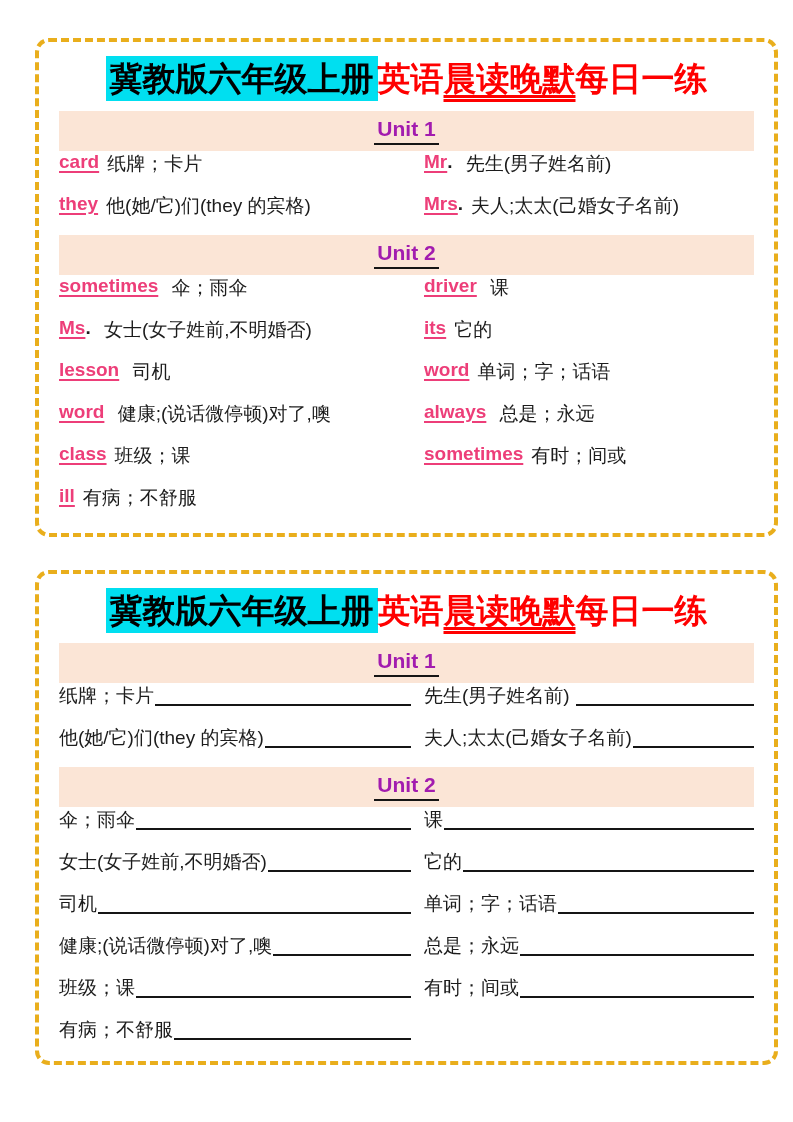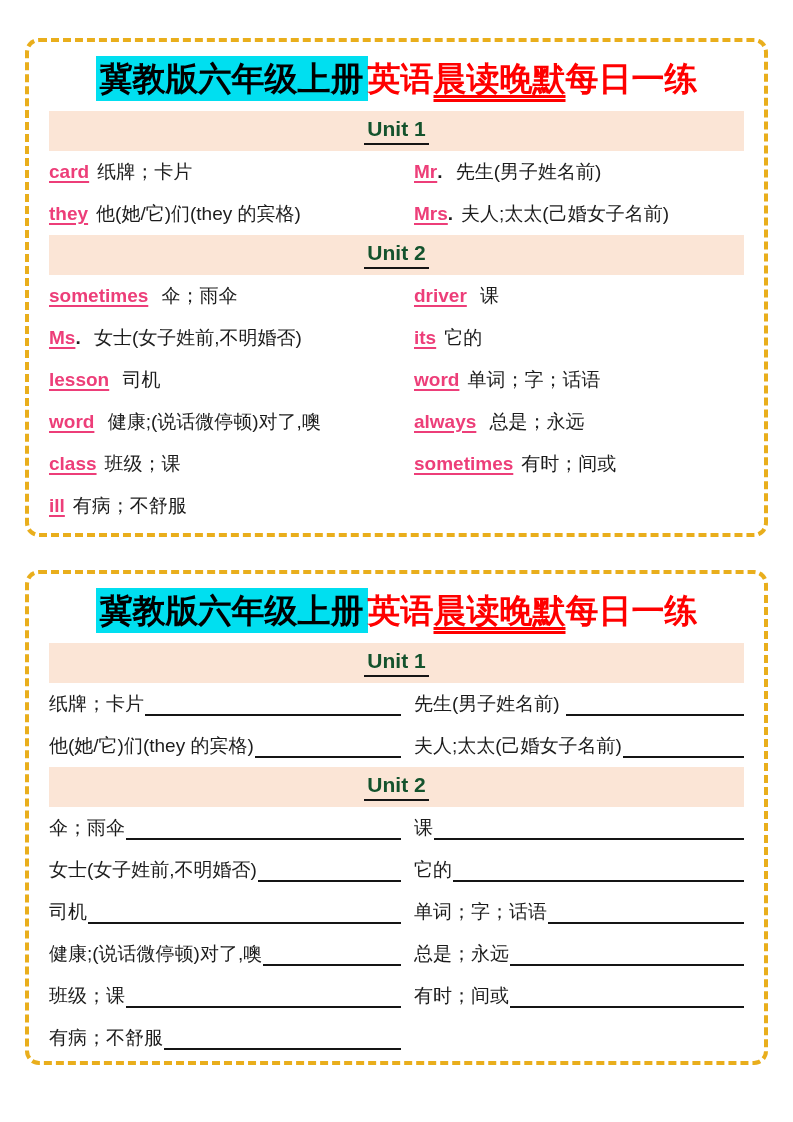--- a/index.html
+++ b/index.html
@@ -7,21 +7,21 @@
     position: relative;
     width: 793px;
     height: 1122px;
     background: #ffffff;
     font-family: "Liberation Sans", "DejaVu Sans", sans-serif;
     color: #1c1c1c;
     overflow: hidden;
   }
   .box {
     position: absolute;
-    left: 25px;
+    left: 35px;
     width: 743px;
     box-sizing: border-box;
     border: 4px dashed #E9AE1C;
     border-radius: 14px;
     padding: 0 20px;
     background: #ffffff;
   }
   .box1 { top: 38px;  height: 499px; }
   .box2 { top: 570px; height: 495px; }
 
@@ -46,35 +46,34 @@
   .band {
     background: #FBE5D6;
     height: 40px;
     line-height: 40px;
     text-align: center;
   }
   .unit-label {
     display: inline-block;
     font-size: 21px;
     font-weight: 700;
-    color: #14532d;
+    color: #a21caf;
     line-height: 24px;
     border-bottom: 2.5px solid #151515;
     padding: 0 3px 2px;
   }
 
   .rows {
     display: grid;
     grid-template-columns: 352px 1fr;
     column-gap: 13px;
   }
   .entry {
     height: 42px;
     display: flex;
-    align-items: center;
     font-size: 19px;
     overflow: hidden;
   }
   .word {
     color: #ED3E79;
     font-weight: 700;
     text-decoration: underline;
     text-decoration-thickness: 2px;
     text-underline-offset: 3px;
     white-space: pre;

